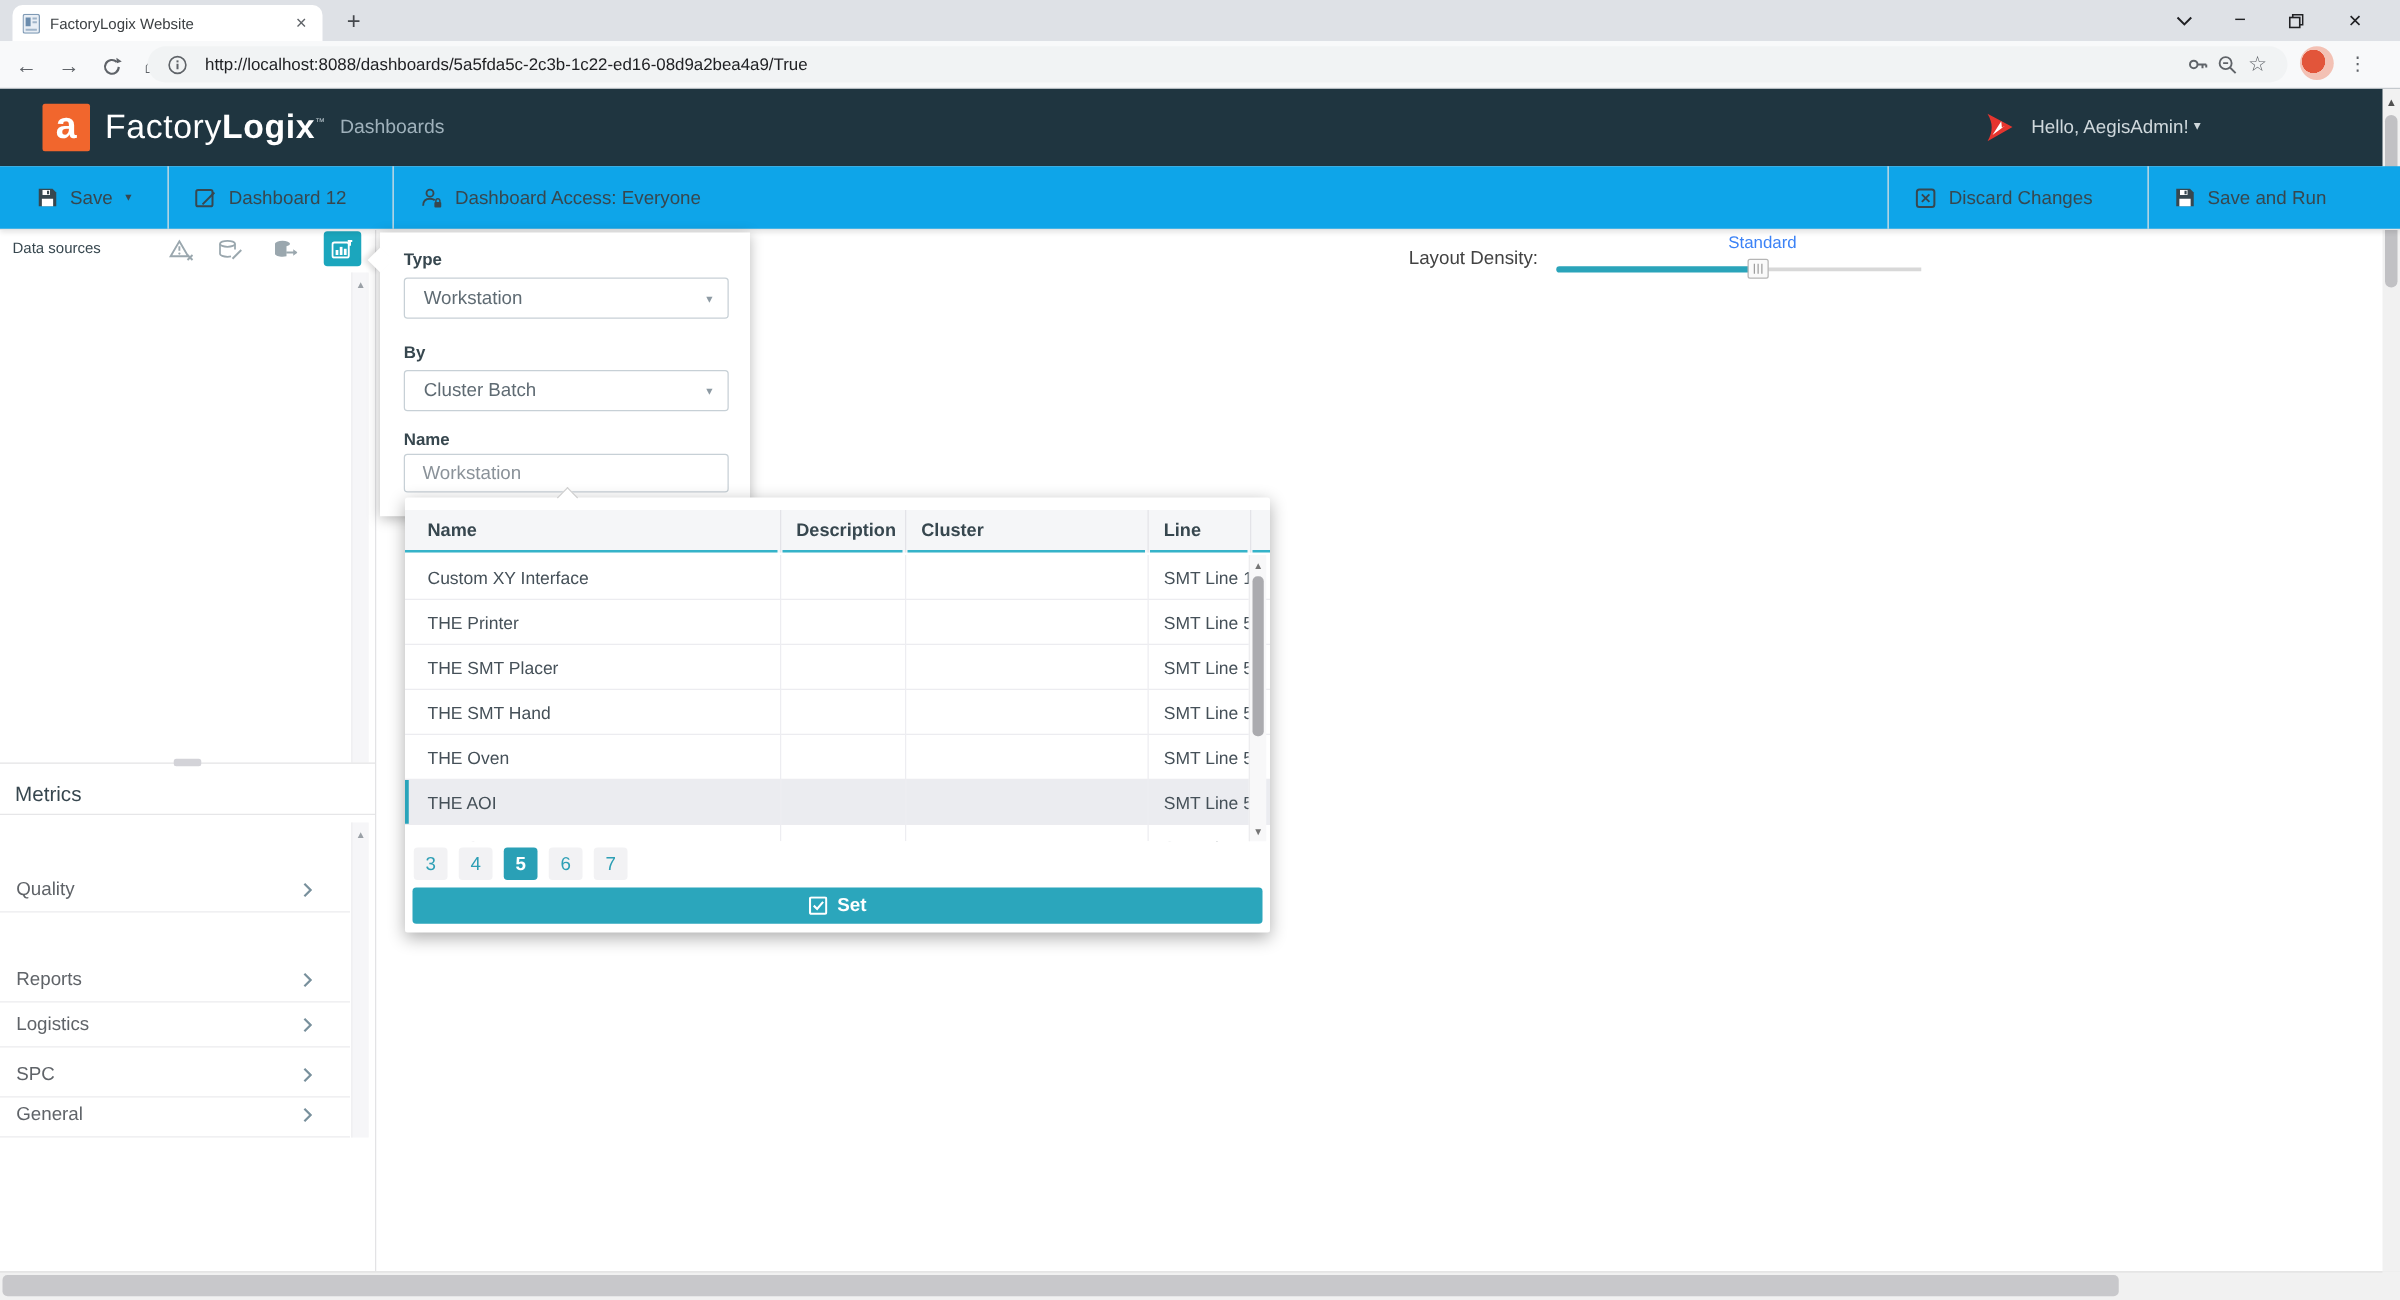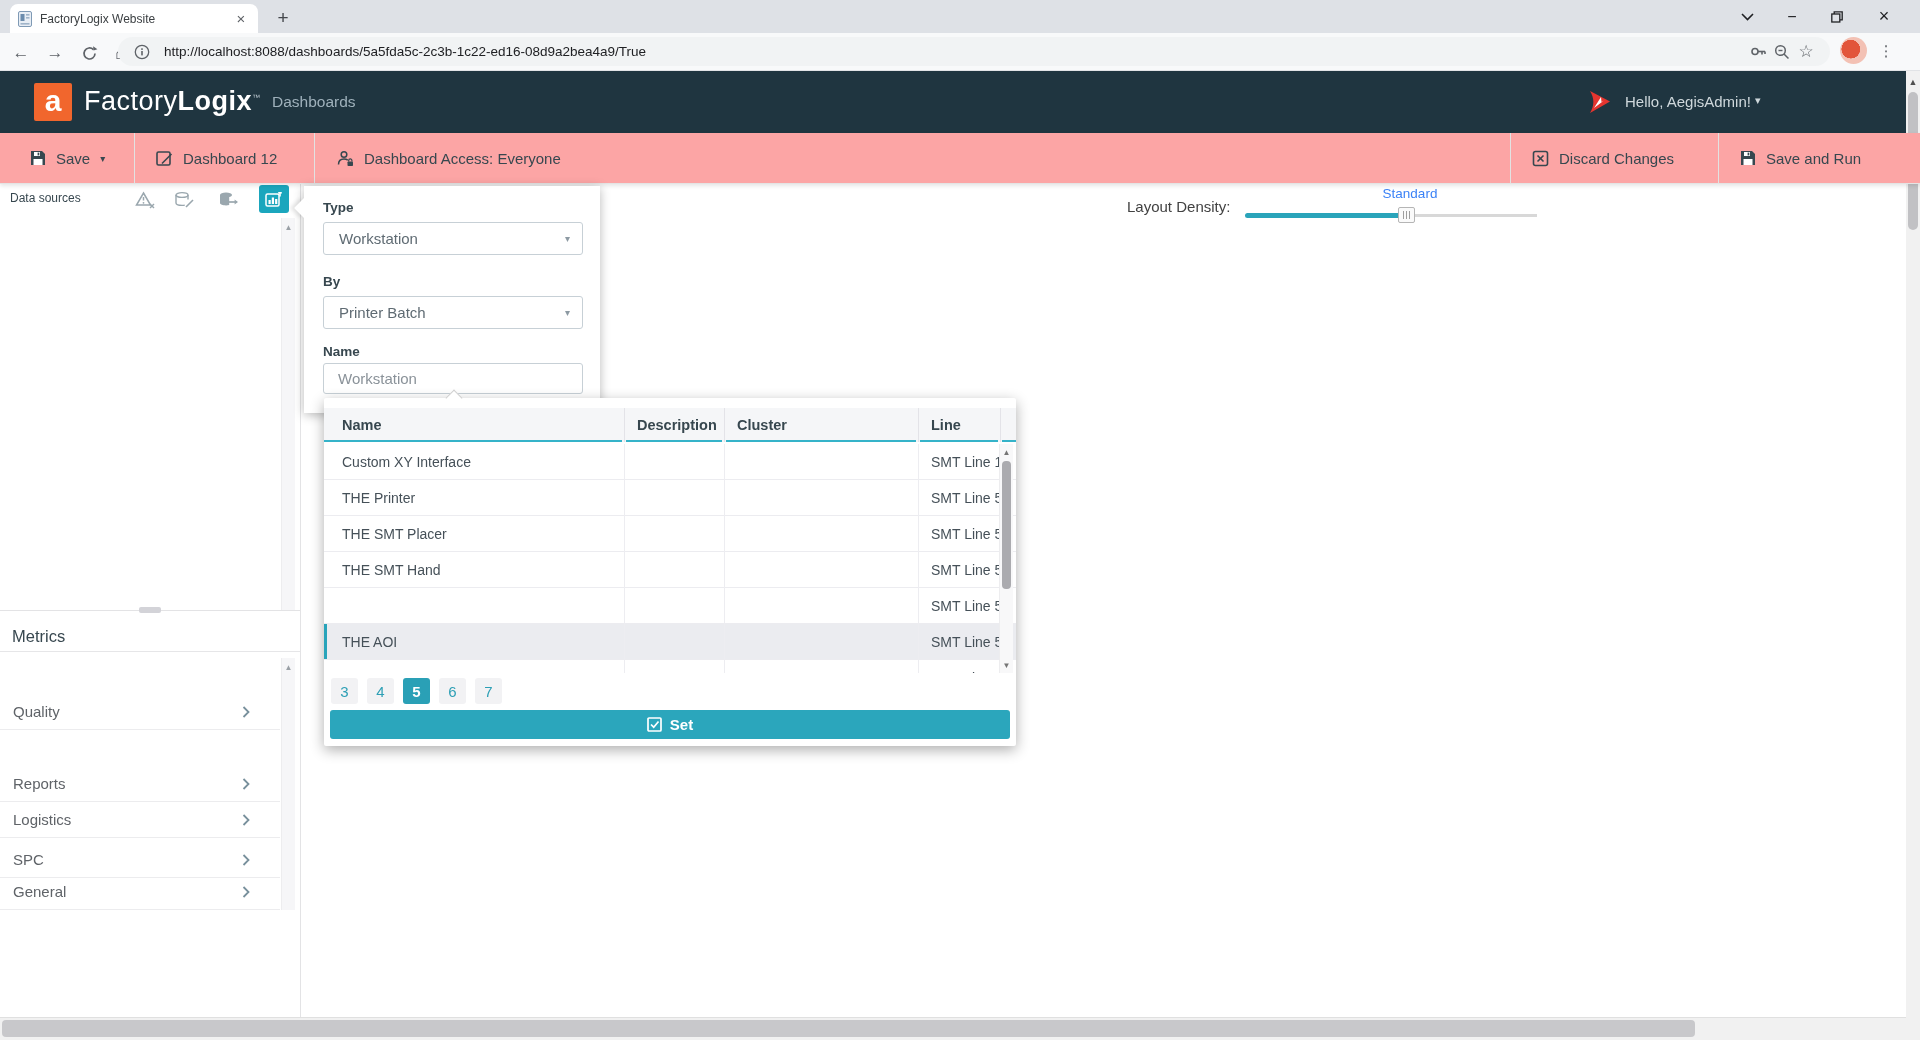--- a/index.html
+++ b/index.html
@@ -41,21 +41,21 @@
     border-radius:2px; color:#fff; font-size:30px; font-weight:bold; text-align:center;
     line-height:36px; }
   .brand { left:84px; top:86px; font-size:27px; color:#fff; letter-spacing:.5px; }
   .brand b { font-weight:700; }
   .brand sup { font-size:8px; color:#b7c4cc; }
   .nav-dash { left:272px; top:93px; font-size:15.5px; color:#9fb1bb; }
   .greeting { left:1625px; top:93px; font-size:15px; color:#cfd8dc; }
   .greet-caret { left:1755px; top:94px; font-size:11px; color:#cfd8dc; }
 
   
-  .apptoolbar { left:0; top:133px; width:1920px; height:51px; background:#fca5a5;
+  .apptoolbar { left:0; top:133px; width:1920px; height:51px; background:#0ea5e9;
     border-bottom:1px solid #e4e4e4; box-shadow:0 2px 4px rgba(0,0,0,.10); z-index:5; }
   .tbtn { position:absolute; top:0; height:50px; display:flex; align-items:center;
     gap:10px; font-size:15px; color:#37474f; cursor:pointer; }
   .tdiv { position:absolute; top:0; width:1px; height:50px; background:#e2e2e2; }
   .tcaret { font-size:10px; color:#37474f; }
 
   
   .lpanel-border { left:300px; top:184px; width:1px; height:833px; background:#e3e3e5; }
   .ds-title { left:10px; top:191px; font-size:12px; color:#37474f; font-weight:400; }
   .ds-ibtn { top:186px; width:30px; height:28px; display:flex; align-items:center;
@@ -365,21 +365,21 @@
 
   <div class="abs popup-filters">
     <div class="pf-arrow"></div>
     <div class="fld-label" style="top:14px;">Type</div>
     <div class="fld-box" style="top:36px;">
       <span class="val">Workstation</span>
       <span class="caret">▾</span>
     </div>
     <div class="fld-label" style="top:88px;">By</div>
     <div class="fld-box" style="top:110px;">
-      <span class="val">Printer Batch</span>
+      <span class="val">Cluster Batch</span>
       <span class="caret">▾</span>
     </div>
     <div class="fld-label" style="top:158px;">Name</div>
     <input class="fld-input" style="top: 177px;" readonly="" value="Workstation">
   </div>
 
   <div class="abs popup-table">
     <div class="pt-notch"></div>
 
     <div class="thead">
@@ -409,20 +409,21 @@
       </div>
       <div class="trow" style="top:72px;">
         <span class="td" style="left:18px; width:270px;">THE SMT Placer</span>
         <span class="td" style="left:607px; width:72px; overflow:hidden;">SMT Line 5</span>
       </div>
       <div class="trow" style="top:108px;">
         <span class="td" style="left:18px; width:270px;">THE SMT Hand</span>
         <span class="td" style="left:607px; width:72px; overflow:hidden;">SMT Line 5</span>
       </div>
       <div class="trow" style="top:144px;">
+        <span class="td" style="left:18px; width:270px;">THE Oven</span>
         <span class="td" style="left:607px; width:72px; overflow:hidden;">SMT Line 5</span>
       </div>
       <div class="trow sel" style="top:180px;">
         <span class="td" style="left:18px; width:270px;">THE AOI</span>
         <span class="td" style="left:607px; width:72px; overflow:hidden;">SMT Line 5</span>
       </div>
       <div class="trow" style="top:216px;">
         <span class="td" style="left:18px; width:270px;">THE SPI</span>
         <span class="td" style="left:607px; width:72px; overflow:hidden;">SMT Line 5</span>
       </div>

